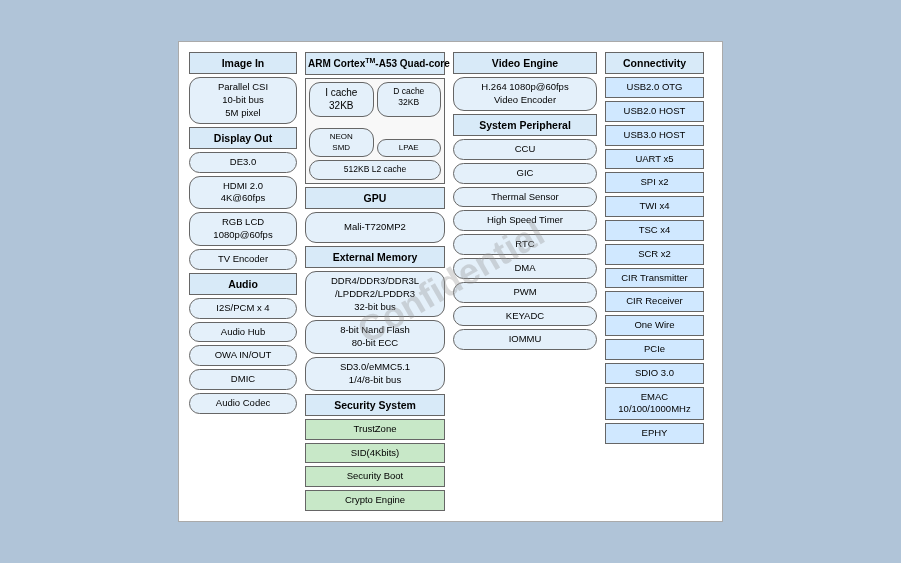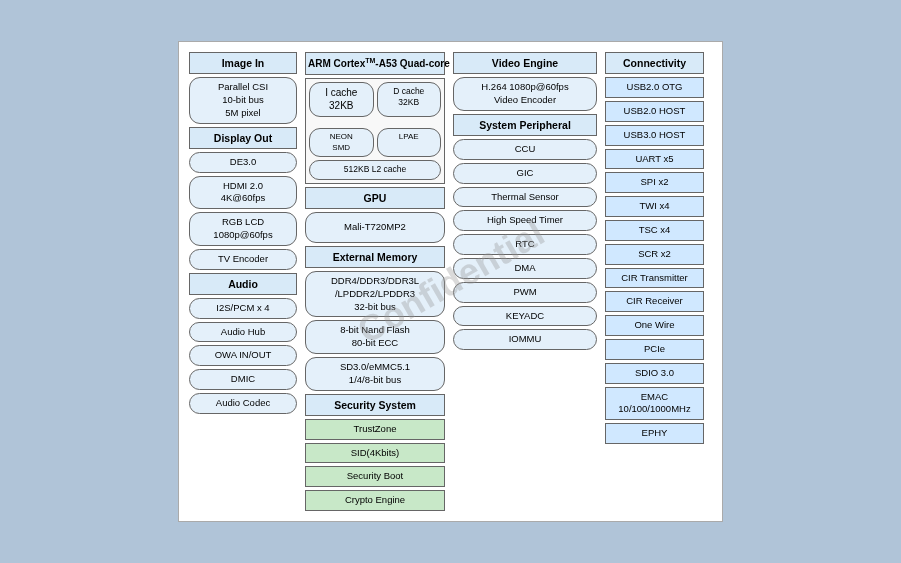--- a/index.html
+++ b/index.html
@@ -97,21 +97,21 @@
         <div class="flex-row">
           <div class="b item" style="flex:1;font-size:10px;">
             <span style="white-space:pre-line">I cache
 32KB</span>
           </div>
           <div class="b item" style="flex:1;font-size:8.5px;">
             <span style="white-space:pre-line">D cache
 32KB</span>
           </div>
         </div>
-        <div class="flex-row" style="margin-top:11px;">
+        <div class="flex-row" style="margin-top:11px;align-items:flex-end;">
           <div class="b item" style="flex:1;font-size:8px;">
             <span style="white-space:pre-line">NEON
 SMD</span>
           </div>
           <div class="b item" style="flex:1;font-size:8px;">LPAE</div>
         </div>
         <div class="b item" style="margin-top:3px;font-size:8.5px;">512KB L2 cache</div>
       </div>
 
       <div class="b hdr">GPU</div>

